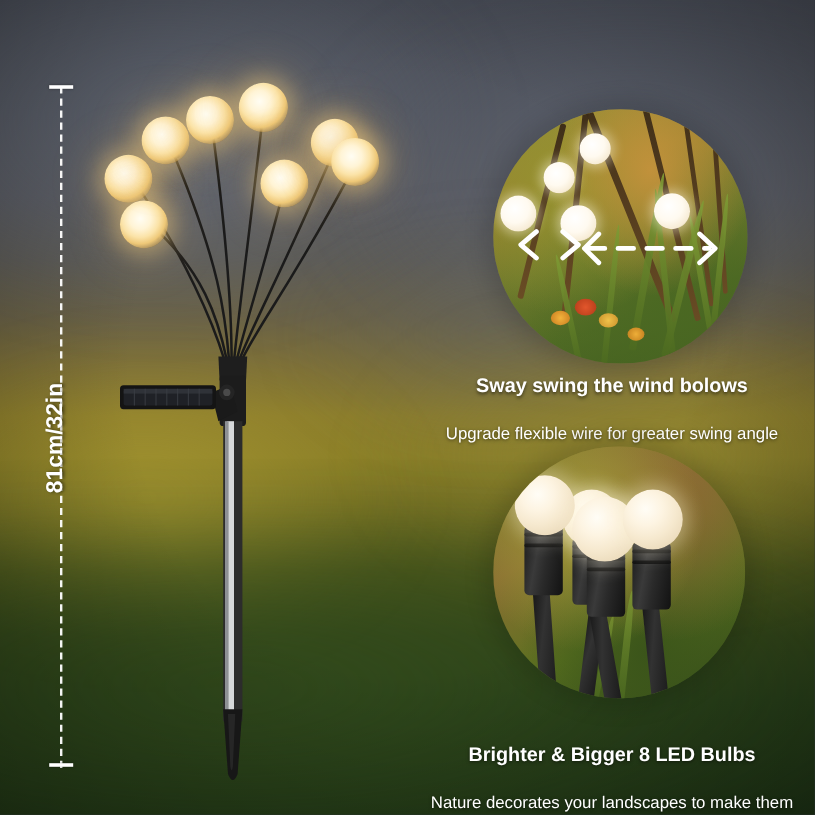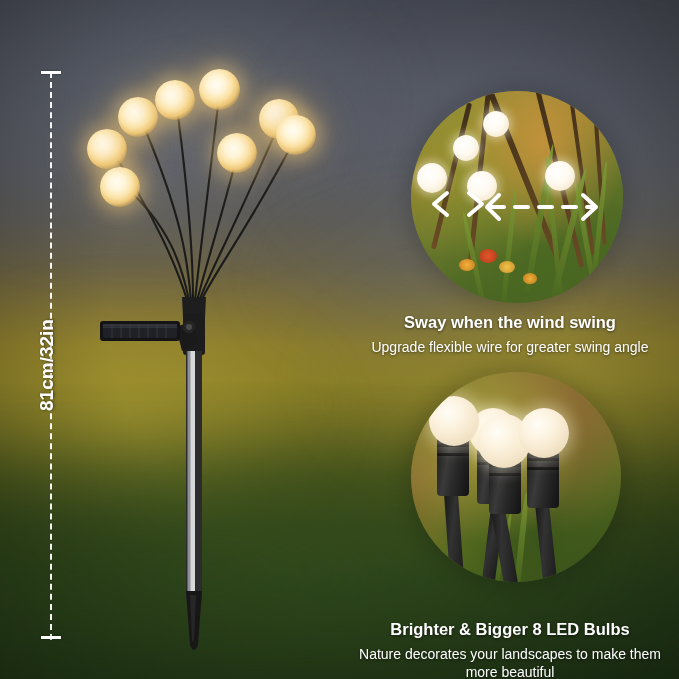--- a/index.html
+++ b/index.html
@@ -151,21 +151,21 @@
     background:linear-gradient(100deg,#161616,#323232 42%,#1b1b1b 100%);
   }
 
   
   .cap{position:absolute;left:345px;width:330px;text-align:center;color:#ffffff;}
   .cap .h{
     font-size:16.5px;font-weight:bold;
     text-shadow:0 1px 3px rgba(0,0,0,.55);
   }
   .cap .s{
-    font-size:14px;font-weight:normal;line-height:1.28;margin-top:7px;
+    font-size:14px;font-weight:normal;line-height:1.28;margin-top:21px;
     text-shadow:0 1px 3px rgba(0,0,0,.55);
     text-align:center;
   }
 </style>
 </head>
 <body>
 
 <div id="stage">
 
   <div class="bg-base"></div>
@@ -288,21 +288,21 @@
         <g fill="none" stroke="#ffffff" stroke-width="4" stroke-linecap="round" stroke-linejoin="round">
           <polyline points="16,4 4,16 16,28"></polyline>
           <line x1="8" y1="16" x2="108" y2="16" stroke-dasharray="13 11"></line>
           <polyline points="100,4 113,16 100,28"></polyline>
         </g>
       </svg>
     </div>
   </div>
 
   <div class="cap" style="top:313px;">
-    <div class="h">Sway when the wind swing</div>
+    <div class="h">Sway swing the wind bolows</div>
     <div class="s">Upgrade flexible wire for greater swing angle</div>
   </div>
 
   <div class="inset" style="left:411px;top:372px;width:210px;height:210px;">
     <div class="photo scene-bot">
 
       <div class="blade" style="left:108px;top:120px;width:6px;height:92px;transform:rotate(6deg);opacity:.75;"></div>
       <div class="blade" style="left:128px;top:116px;width:5px;height:96px;transform:rotate(-8deg);opacity:.7;"></div>
       <div class="blade" style="left:90px;top:140px;width:5px;height:72px;transform:rotate(12deg);opacity:.65;"></div>
 

